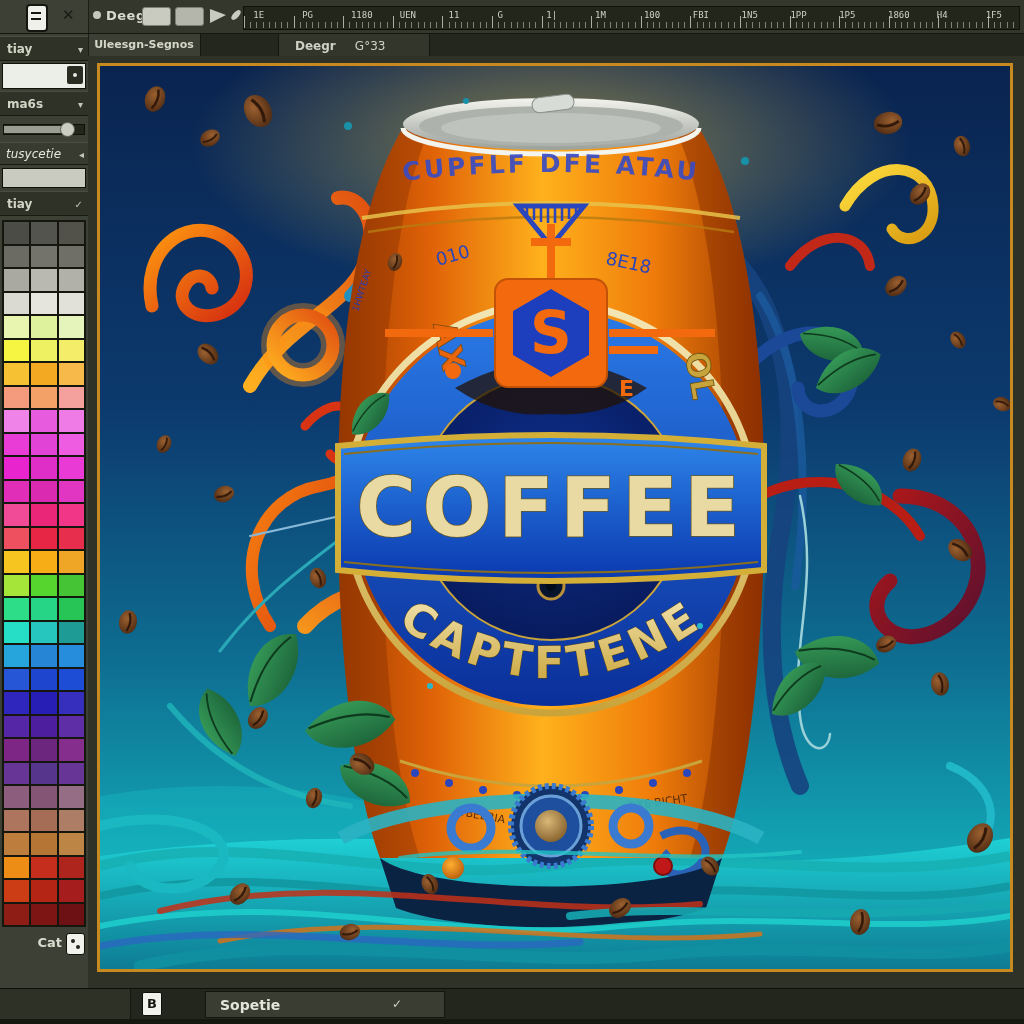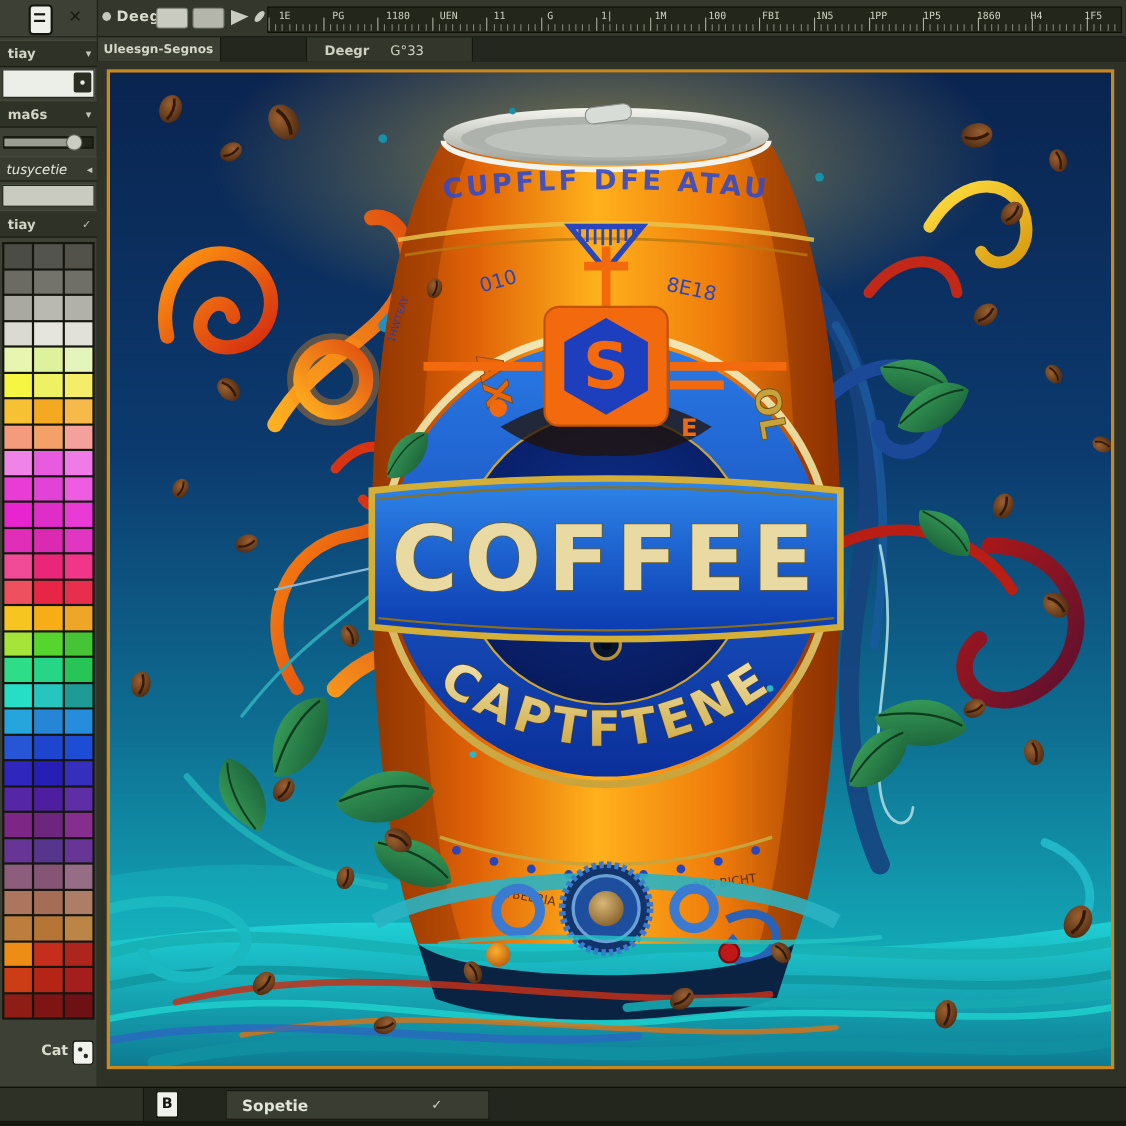--- a/index.html
+++ b/index.html
@@ -44,21 +44,21 @@
   #slider{position:relative;height:22px;margin:2px 0}
   #slider .trk{position:absolute;left:3px;top:6px;width:80px;height:9px;background:#23261b;border:1px solid #101208}
   #slider .fil{position:absolute;left:4px;top:8px;width:60px;height:7px;background:#9a9d92}
   #slider .knb{position:absolute;left:60px;top:4px;width:13px;height:13px;border-radius:50%;background:#cbcdc3;border:1px solid #5a5d51}
   #stylebar{position:relative;height:23px;background:#383b2f;border-top:1px solid #4a4d41;border-bottom:1px solid #181b11;
             font-size:12px;font-style:italic;line-height:23px;color:#e6e7de;padding-left:6px;box-sizing:border-box}
   #stylebar .ar{position:absolute;right:4px;top:0;font-size:10px;color:#c2c4b8}
   #lightbar{height:18px;margin:3px 2px;background:#c9cbc0;border:1px solid #101208}
   #palette{margin:4px 2px 0 2px;padding:2px;background:#15170f;display:grid;grid-template-columns:repeat(3,1fr);gap:2px;grid-auto-rows:21.5px}
   .sw{width:100%;height:100%}
-  #catrow{position:relative;height:26px;margin-top:17px}
+  #catrow{position:relative;height:26px;margin-top:4px}
   #catrow .lbl{position:absolute;right:26px;top:4px;font-size:13px;font-weight:bold;color:#dadcce}
   #catrow .cic{position:absolute;right:3px;top:2px;width:17px;height:20px;background:#f2f2ec;border:1px solid #101208;border-radius:3px}
   #catrow .cic i{position:absolute;width:4px;height:4px;border-radius:50%;background:#23261c}
 
   
   #canvasArea{left:88px;top:56px;width:936px;height:932px;background:#2f3226}
   #frame{left:9px;top:7px;width:910px;height:903px;border:3px solid #c8891e;background:#0a2450;overflow:hidden}
   #frame svg{display:block}
 
   

